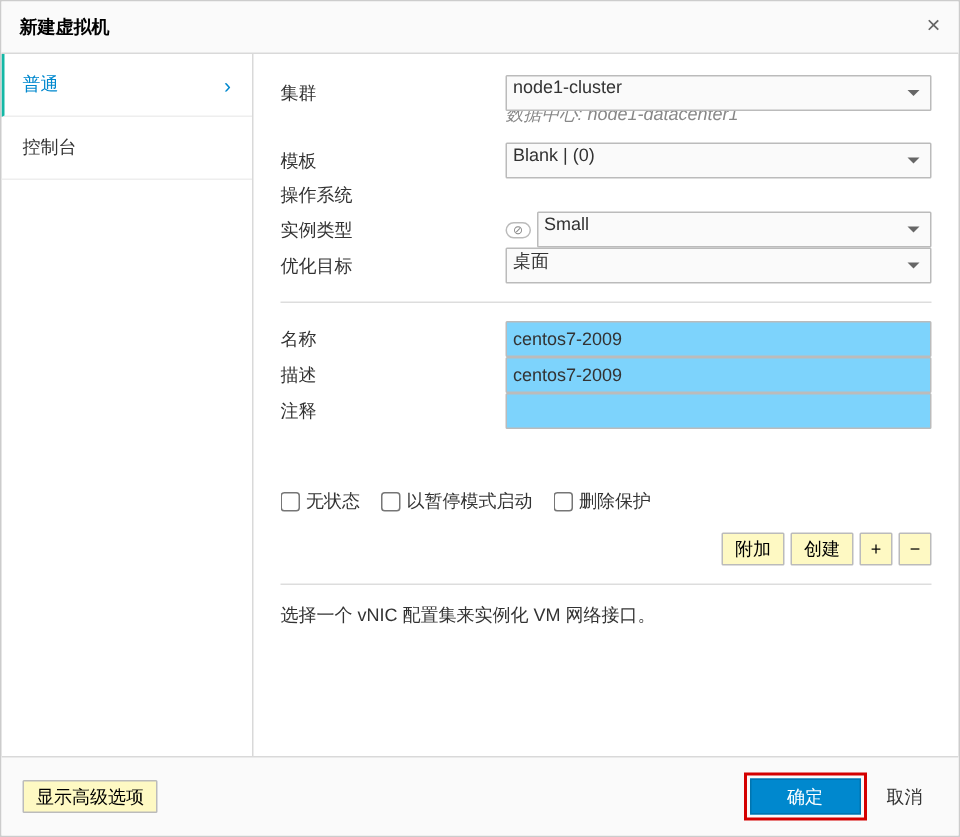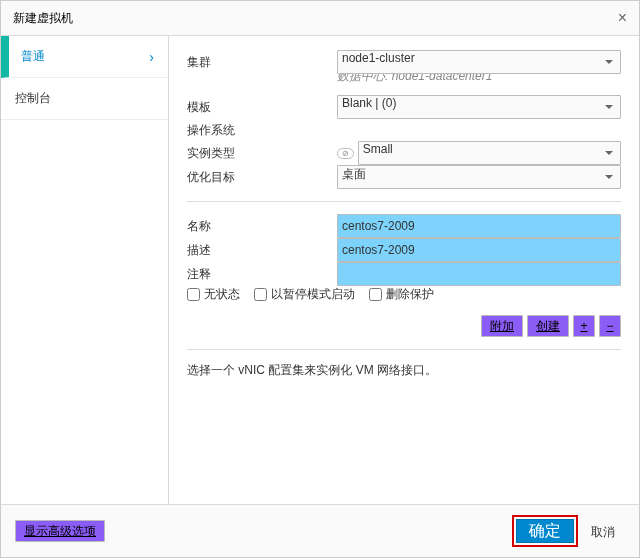--- a/index.html
+++ b/index.html
@@ -1,54 +1,54 @@
 <!DOCTYPE html>
 <html><head>
 <meta charset="utf-8">
 <style>
 * { box-sizing: border-box; margin: 0; padding: 0; }
 body { font-family: Arial, sans-serif; font-size: 12px; color: #333; background: #fff; width: 640px; height: 558px; overflow: hidden; }
 
 .dialog { display: flex; flex-direction: column; height: 558px; border: 1px solid #ccc; }
 
 .header { display: flex; justify-content: space-between; align-items: center; padding: 8px 12px; border-bottom: 1px solid #d9d9d9; background: #fafafa; }
-.header-title { font-weight: normal; color: #000; }
+.header-title { font-weight: bold; color: #000; }
 .close-btn { font-size: 16px; cursor: pointer; color: #666; }
 
 .body { flex: 1; display: flex; overflow: hidden; }
 
 .sidebar { width: 168px; border-right: 1px solid #d9d9d9; }
 .side-item { padding: 12px 14px; border-bottom: 1px solid #eee; display: flex; justify-content: space-between; align-items: center; cursor: pointer; color: #333; }
-.side-item.active { color: #0088ce; border-left: 8px solid #14b8a6; padding-left: 12px; }
+.side-item.active { color: #0088ce; border-left: 2px solid #14b8a6; padding-left: 12px; }
 .side-item .chev { color: #0088ce; font-size: 14px; }
 
 .content { flex: 1; padding: 14px 18px 14px 18px; overflow-y: auto; }
 .row { display: flex; align-items: center; min-height: 22px; }
 .label { width: 150px; color: #333; }
 .badge { display:inline-block; border:1px solid #bbb; border-radius:8px; font-size:8px; padding:0 4px; color:#888; margin-right:4px; }
 .field { flex: 1; }
 .select, .input, .combo-input { width: 100%; height: 24px; border: 1px solid #bbb; background: #fafafa; padding: 0 4px; font-size: 12px; color: #333; border-radius: 1px; }
 .input { background: #7dd3fc; }
 .select-wrap { position: relative; }
 .select-wrap::after { content: ""; position: absolute; right: 8px; top: 10px; border: 4px solid transparent; border-top-color: #666; }
 .hint { font-style: italic; color: #888; font-size: 12px; margin: -6px 0 10px 150px; }
 
 hr.sep { border: none; border-top: 1px solid #ddd; margin: 12px 0; }
 
 .checks { display: flex; gap: 14px; align-items: center; margin-bottom: 12px; }
-.checks label { display: flex; align-items: center; gap: 4px; font-size: 12px; color: #333; }
+.checks label { display: flex; align-items: center; gap: 4px; font-size: 12px; color: #333; margin-top: 40px; }
 
 .btn-row { display: flex; justify-content: flex-end; gap: 4px; }
-.btn { border: 1px solid #bbb; background: #8b5cf6; height: 22px; min-width: 22px; padding: 0 8px; font-size: 12px; cursor: pointer; border-radius: 1px; text-decoration: underline; }
+.btn { border: 1px solid #bbb; background: #fef9c3; height: 22px; min-width: 22px; padding: 0 8px; font-size: 12px; cursor: pointer; border-radius: 1px; }
 .btn.sq { width: 22px; padding: 0; }
 
 .desc-text { color: #333; margin-bottom: 8px; }
 
 .footer { display: flex; justify-content: space-between; align-items: center; padding: 10px 14px; border-top: 1px solid #d9d9d9; background: #fafafa; }
-.btn-primary { background: #0088ce; border: 1px solid #0075b0; color: #fff; height: 24px; padding: 0 12px; cursor: pointer; font-size: 16px; }
+.btn-primary { background: #0088ce; border: 1px solid #0075b0; color: #fff; height: 24px; padding: 0 24px; cursor: pointer; font-size: 12px; }
 .highlight-box { border: 2px solid #d40000; padding: 2px; display: inline-block; }
 .btn-text { background: none; border: none; color: #333; height: 24px; padding: 0 10px; cursor: pointer; font-size: 12px; }
 </style>
 </head>
 <body>
 
 <div class="dialog">
 
   <div class="header">
     <span class="header-title">新建虚拟机</span>

